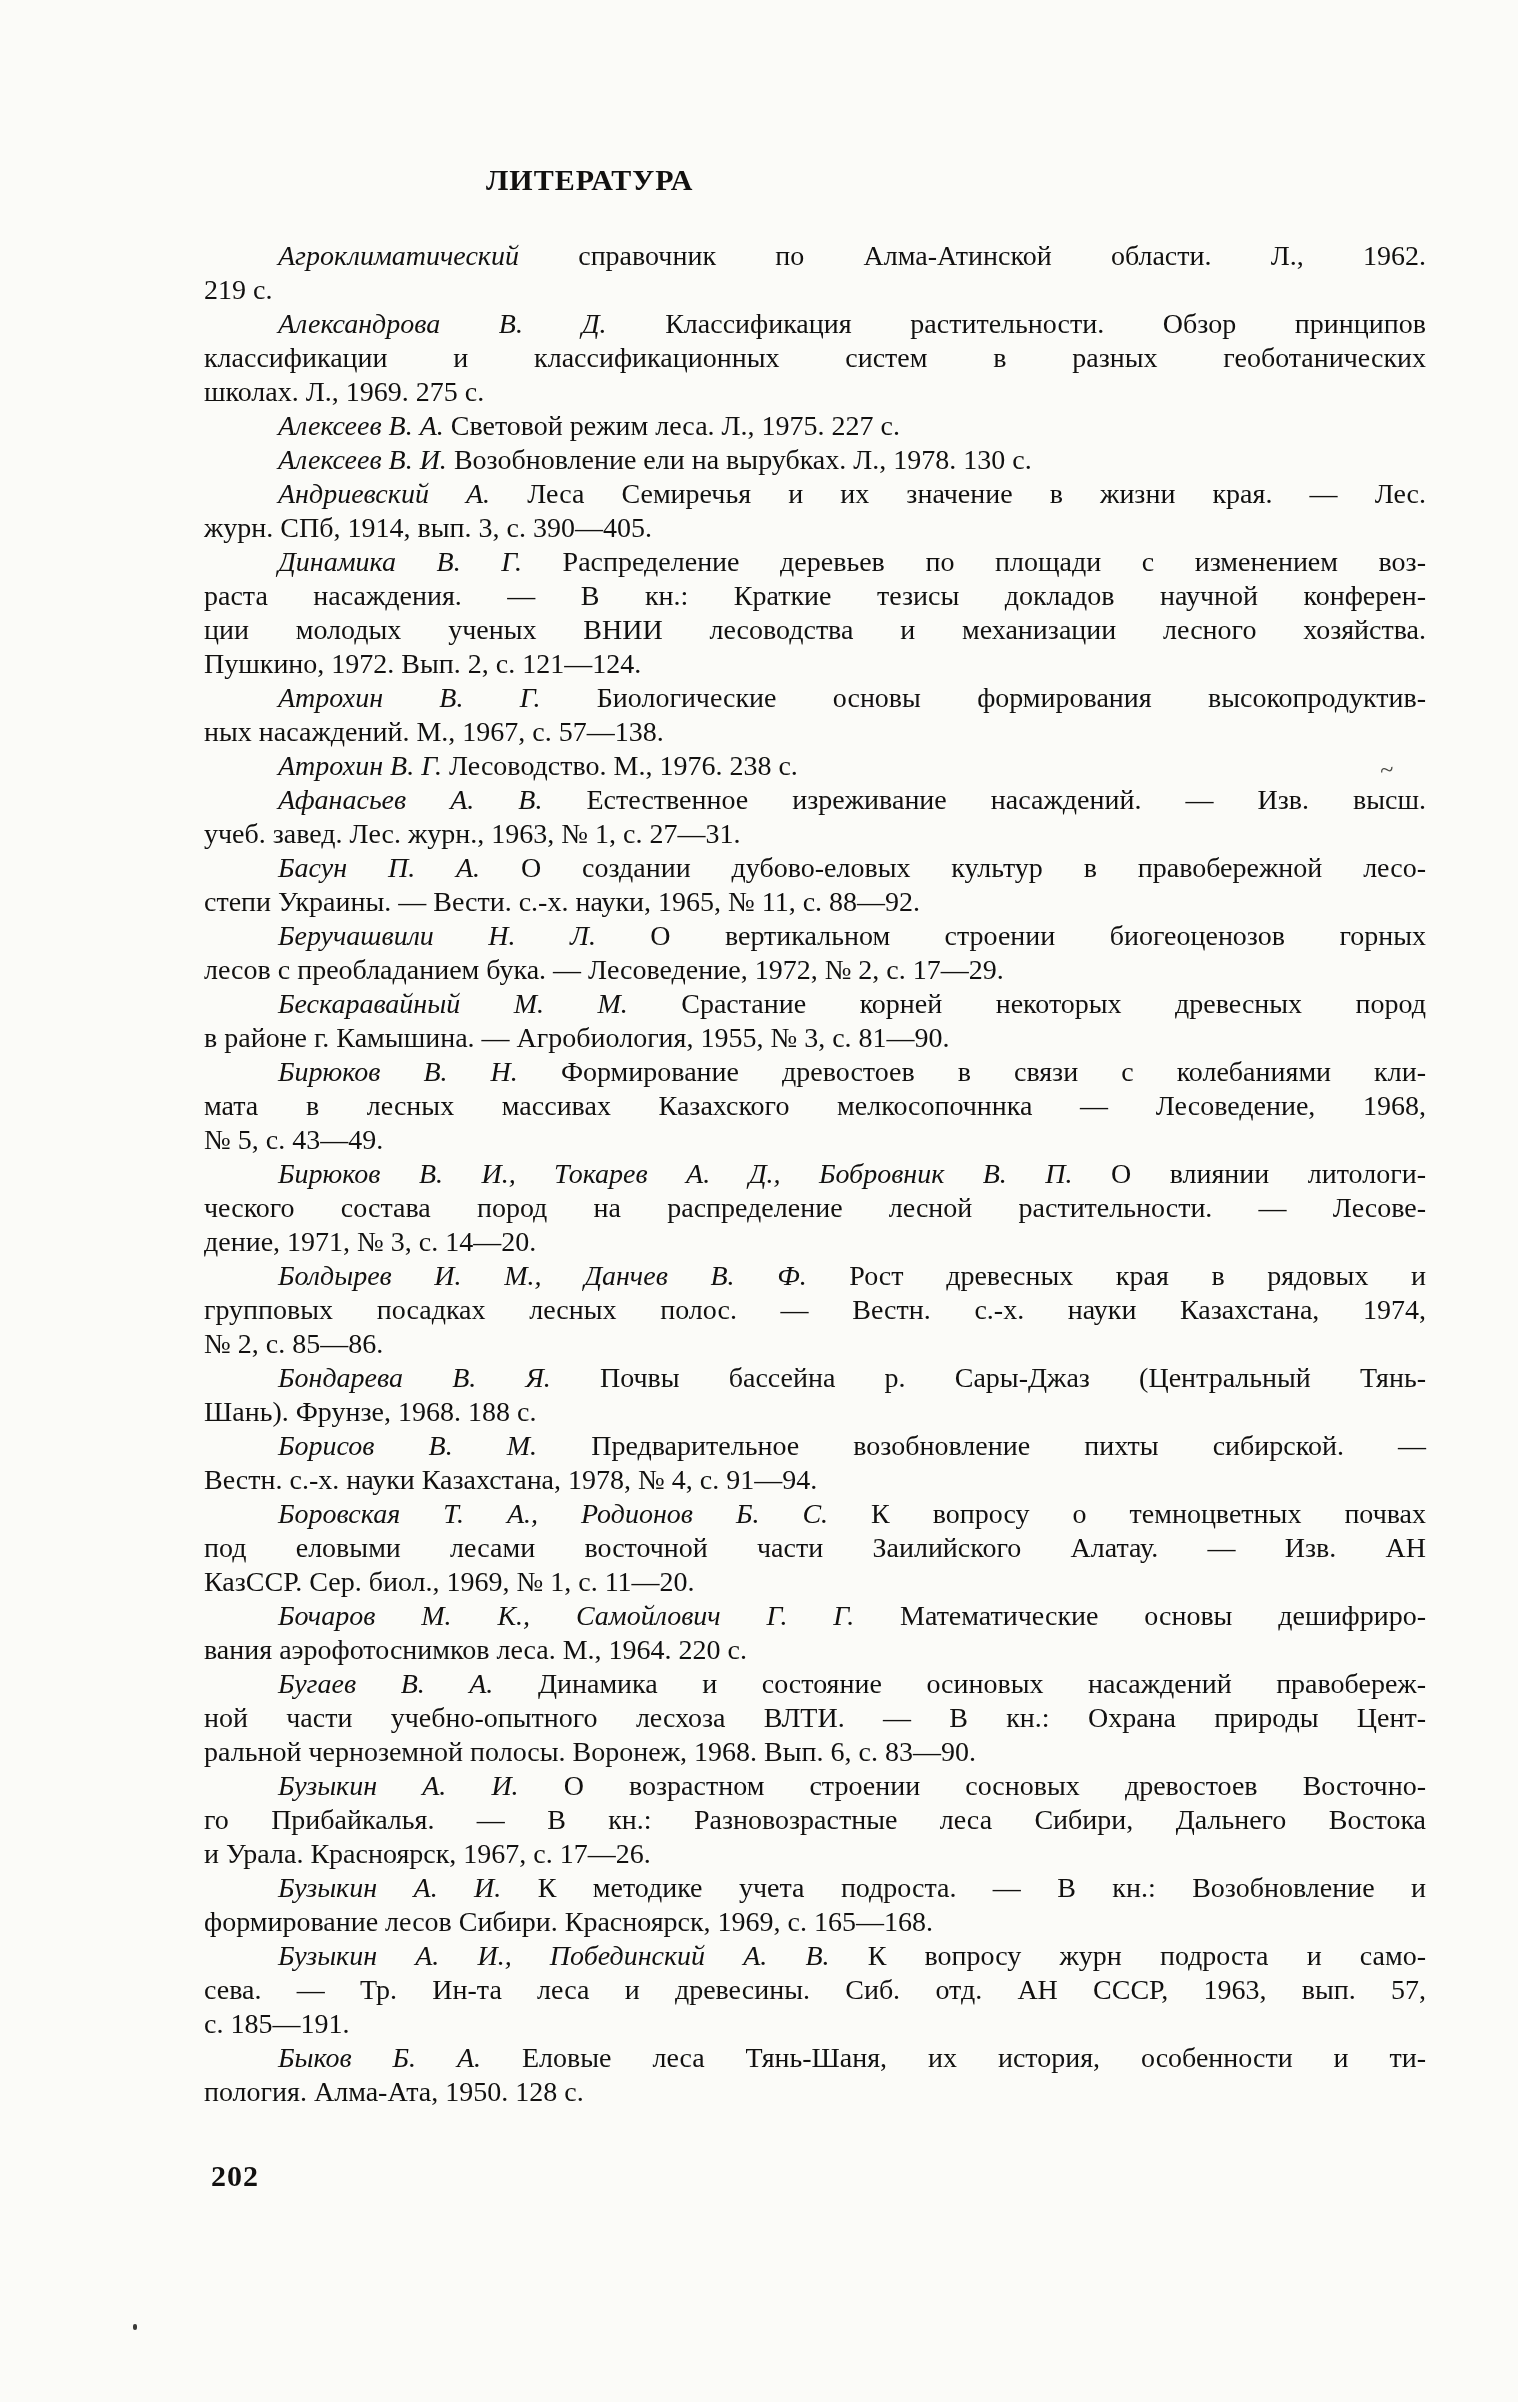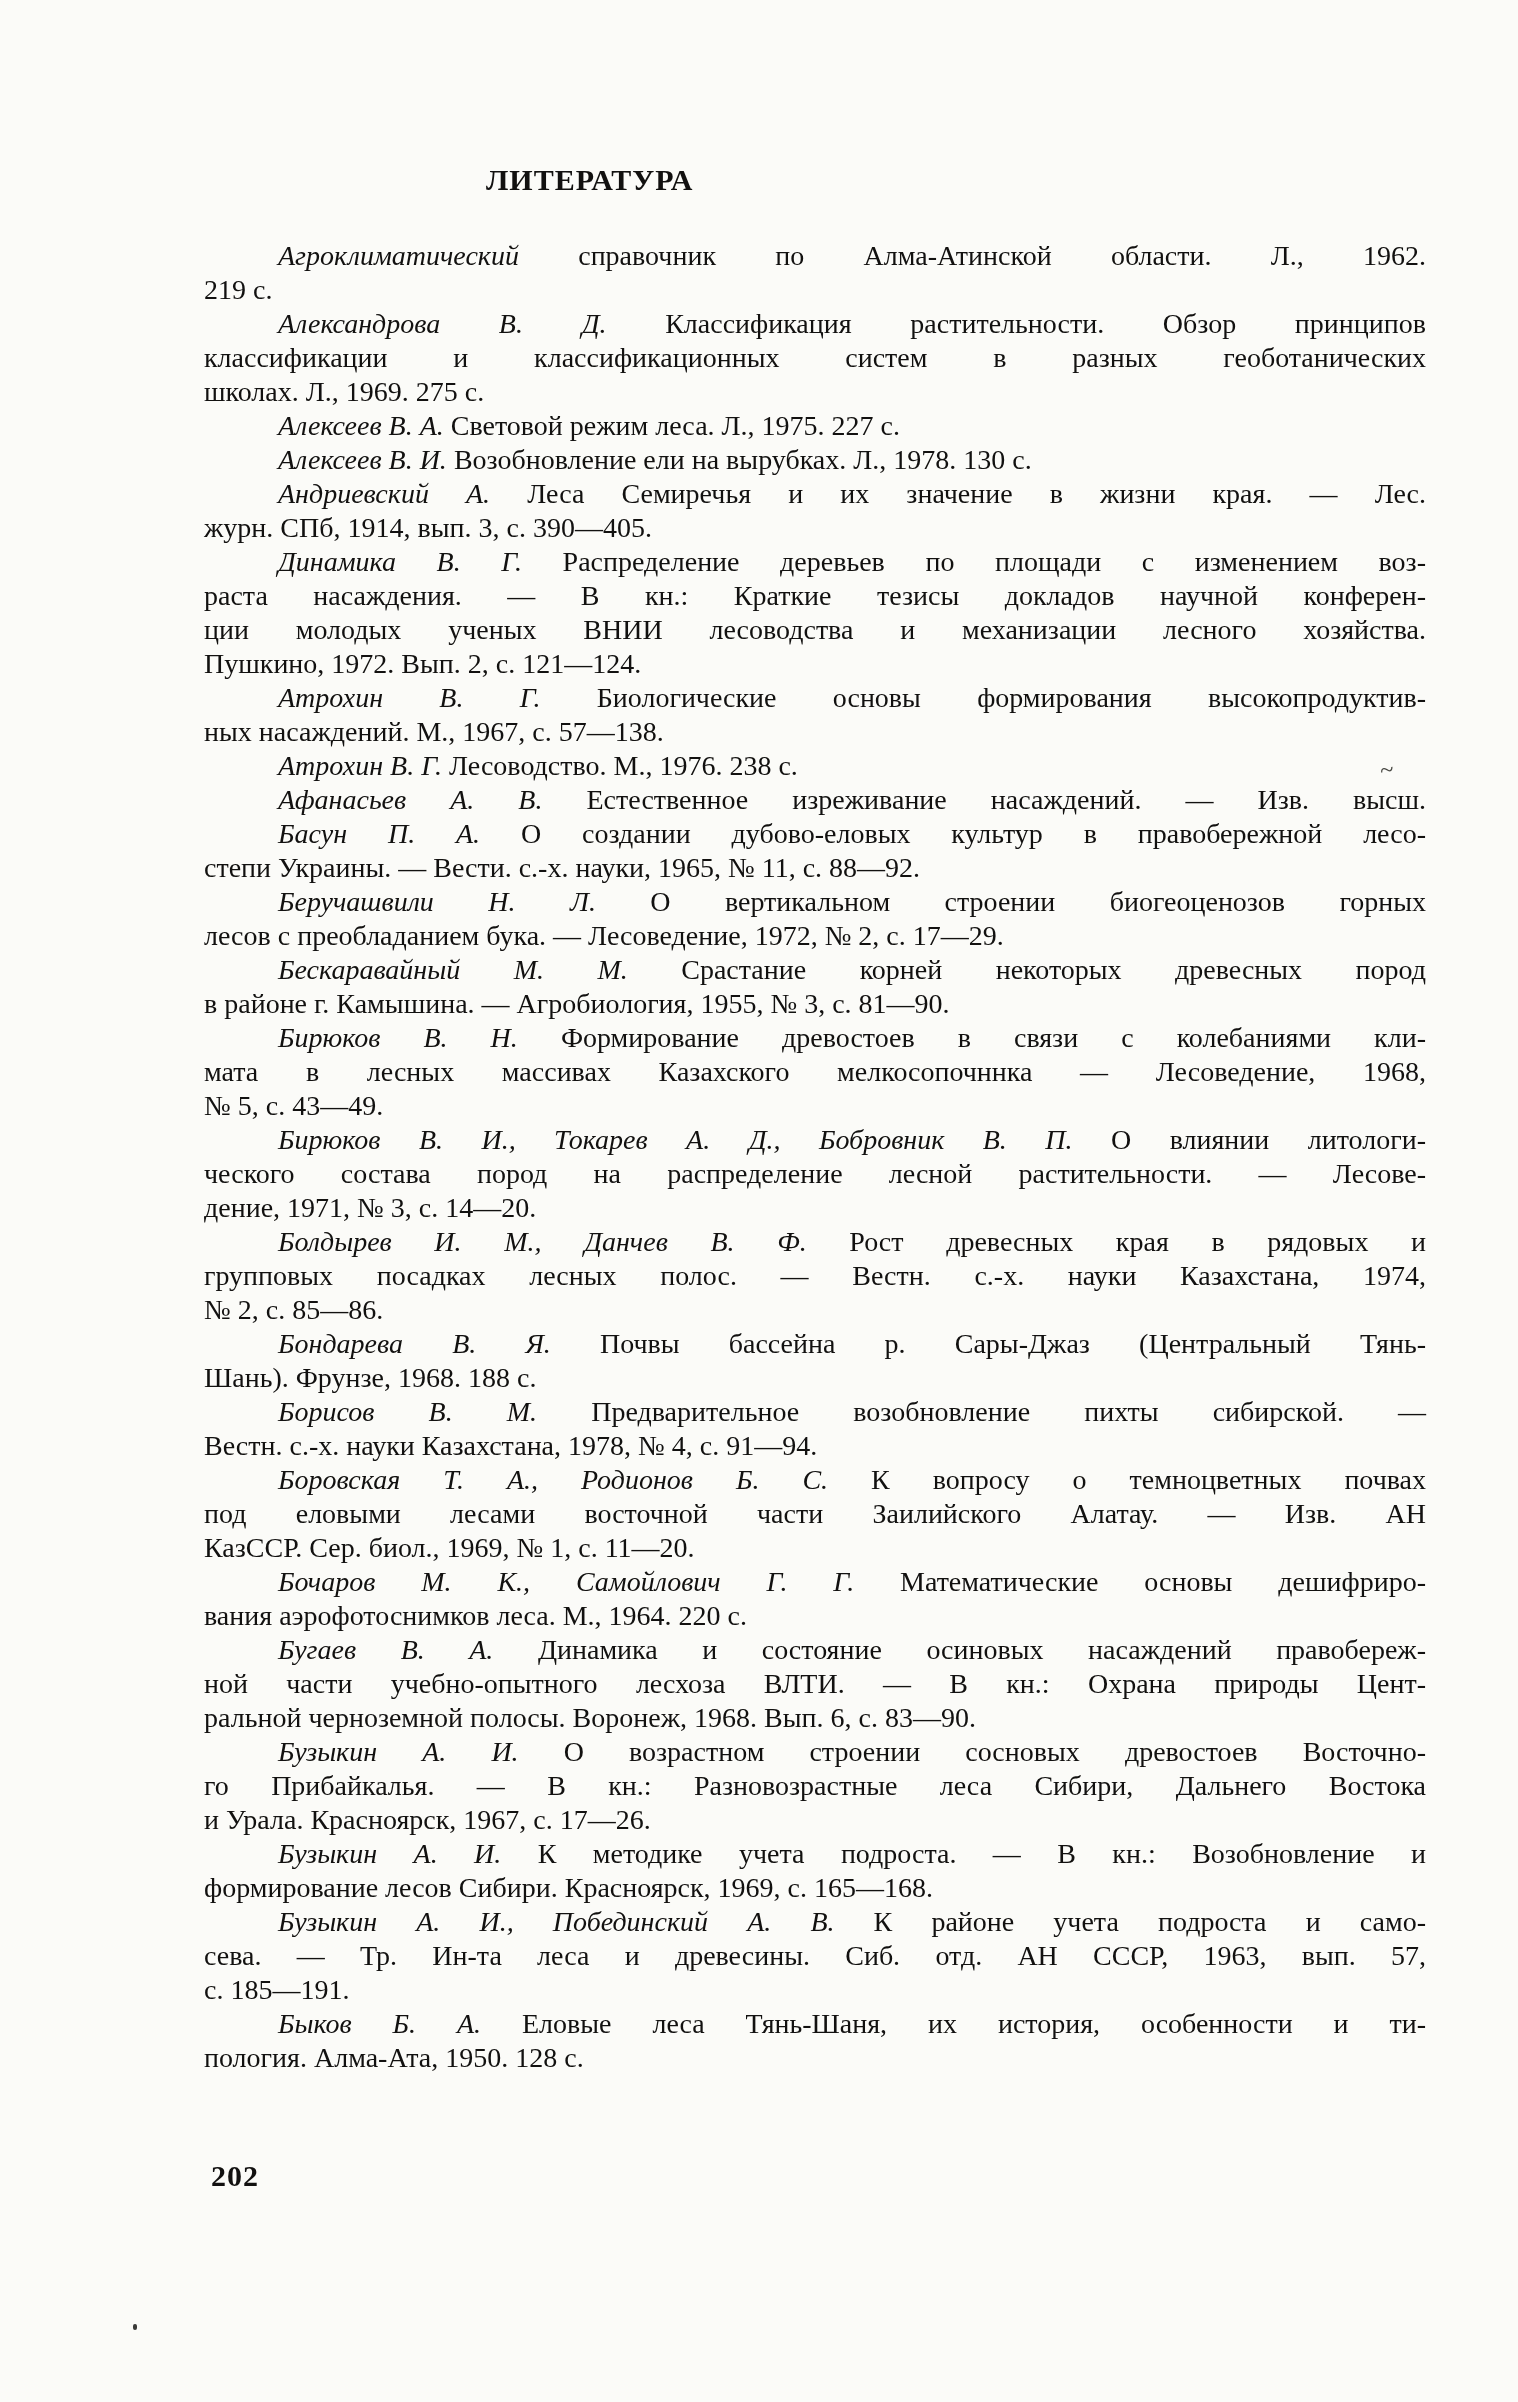--- a/index.html
+++ b/index.html
@@ -86,20 +86,21 @@
       </p>
       <p class="para">
         <span class="line j ind"><span class="au">Атрохин В. Г.</span><span> Биологические основы формирования высокопродуктив-</span></span>
         <span class="line"><span>ных насаждений. М., 1967, с. 57—138.</span></span>
       </p>
       <p class="para">
         <span class="line ind"><span class="au">Атрохин В. Г.</span><span> Лесоводство. М., 1976. 238 с.</span></span>
       </p>
       <p class="para">
         <span class="line j ind"><span class="au">Афанасьев А. В.</span><span> Естественное изреживание насаждений. — Изв. высш.</span></span>
+        <span class="line"><span>учеб. завед. Лес. журн., 1963, № 1, с. 27—31.</span></span>
       </p>
       <p class="para">
         <span class="line j ind"><span class="au">Басун П. А.</span><span> О создании дубово-еловых культур в правобережной лесо-</span></span>
         <span class="line"><span>степи Украины. — Вести. с.-х. науки, 1965, № 11, с. 88—92.</span></span>
       </p>
       <p class="para">
         <span class="line j ind"><span class="au">Беручашвили Н. Л.</span><span> О вертикальном строении биогеоценозов горных</span></span>
         <span class="line"><span>лесов с преобладанием бука. — Лесоведение, 1972, № 2, с. 17—29.</span></span>
       </p>
       <p class="para">
@@ -146,21 +147,21 @@
       <p class="para">
         <span class="line j ind"><span class="au">Бузыкин А. И.</span><span> О возрастном строении сосновых древостоев Восточно-</span></span>
         <span class="line j"><span>го Прибайкалья. — В кн.: Разновозрастные леса Сибири, Дальнего Востока</span></span>
         <span class="line"><span>и Урала. Красноярск, 1967, с. 17—26.</span></span>
       </p>
       <p class="para">
         <span class="line j ind"><span class="au">Бузыкин А. И.</span><span> К методике учета подроста. — В кн.: Возобновление и</span></span>
         <span class="line"><span>формирование лесов Сибири. Красноярск, 1969, с. 165—168.</span></span>
       </p>
       <p class="para">
-        <span class="line j ind"><span class="au">Бузыкин А. И., Побединский А. В.</span><span> К районе учета подроста и само-</span></span>
+        <span class="line j ind"><span class="au">Бузыкин А. И., Побединский А. В.</span><span> К вопросу журн подроста и само-</span></span>
         <span class="line j"><span>сева. — Тр. Ин-та леса и древесины. Сиб.  отд. АН  СССР,  1963, вып. 57,</span></span>
         <span class="line"><span>с. 185—191.</span></span>
       </p>
       <p class="para">
         <span class="line j ind"><span class="au">Быков Б. А.</span><span> Еловые леса Тянь-Шаня, их история, особенности и ти-</span></span>
         <span class="line"><span>пология. Алма-Ата, 1950. 128 с.</span></span>
       </p>
     </div>
   <div class="page-number">202</div>
   <div class="speck"></div>

